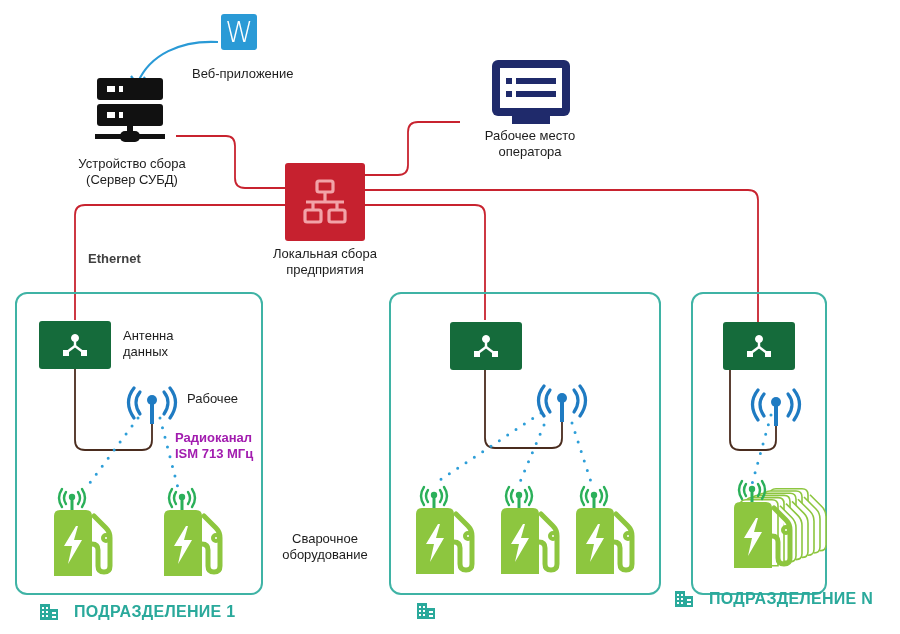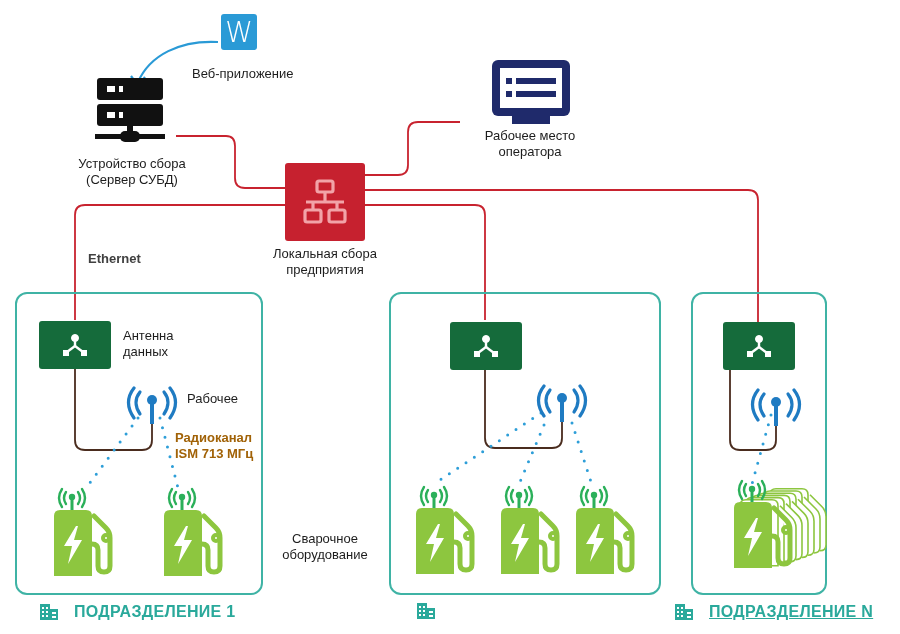--- a/index.html
+++ b/index.html
@@ -2,21 +2,21 @@
 <html><head>
 <meta charset="utf-8">
 <style>
   html, body { margin: 0; padding: 0; background: #ffffff; }
   body { width: 900px; height: 634px; position: relative; overflow: hidden;
          font-family: "Liberation Sans", "DejaVu Sans", sans-serif; color: #1a1a1a; }
   #wires { position: absolute; left: 0; top: 0; width: 900px; height: 634px; }
   .abs { position: absolute; }
   .lbl { position: absolute; font-size: 13px; line-height: 16px; color: #1d1d1d; font-weight: 500; }
   .lbl.center { text-align: center; }
-  .lbl.blue { color: #a16207; font-weight: 700; }
+  .lbl.blue { color: #a21caf; font-weight: 700; }
   .lbl.red { color: #404040; font-weight: 600; }
   .dept { position: absolute; border: 2px solid #3fb3a5; border-radius: 12px; box-sizing: border-box; }
   .dept-title { position: absolute; font-size: 16px; color: #2aa99b; font-weight: 700; letter-spacing: 0.3px;
                 display: flex; align-items: center; gap: 16px; white-space: nowrap; }
   .collector { position: absolute; width: 72px; height: 48px; background: #156b3b; border-radius: 3px;
                display: flex; align-items: center; justify-content: center; }
   .lan-box { position: absolute; left: 285px; top: 163px; width: 80px; height: 78px; background: #c6212f; border-radius: 3px;
              display: flex; align-items: center; justify-content: center; }
   .welder { position: absolute; width: 72px; height: 92px; }
 </style>
@@ -339,21 +339,21 @@
         <rect x="6" y="3" width="2" height="2"></rect>
         <rect x="2" y="7" width="2" height="2"></rect>
         <rect x="6" y="7" width="2" height="2"></rect>
         <rect x="2" y="11" width="2" height="2"></rect>
         <rect x="6" y="11" width="2" height="2"></rect>
         <rect x="12" y="8" width="4" height="2"></rect>
         <rect x="12" y="12" width="4" height="2"></rect>
       </g>
     </svg>
 </div>
-<div class="dept-title" style="left:675px;top:603px;text-decoration:underline;">
+<div class="dept-title" style="left:675px;top:590px;">
   <svg width="18" height="16" viewBox="0 0 18 16">
       <rect x="0" y="0" width="10" height="16" fill="#2aa99b"></rect>
       <rect x="10" y="5" width="8" height="11" fill="#2aa99b"></rect>
       <g fill="#fff">
         <rect x="2" y="3" width="2" height="2"></rect>
         <rect x="6" y="3" width="2" height="2"></rect>
         <rect x="2" y="7" width="2" height="2"></rect>
         <rect x="6" y="7" width="2" height="2"></rect>
         <rect x="2" y="11" width="2" height="2"></rect>
         <rect x="6" y="11" width="2" height="2"></rect>

